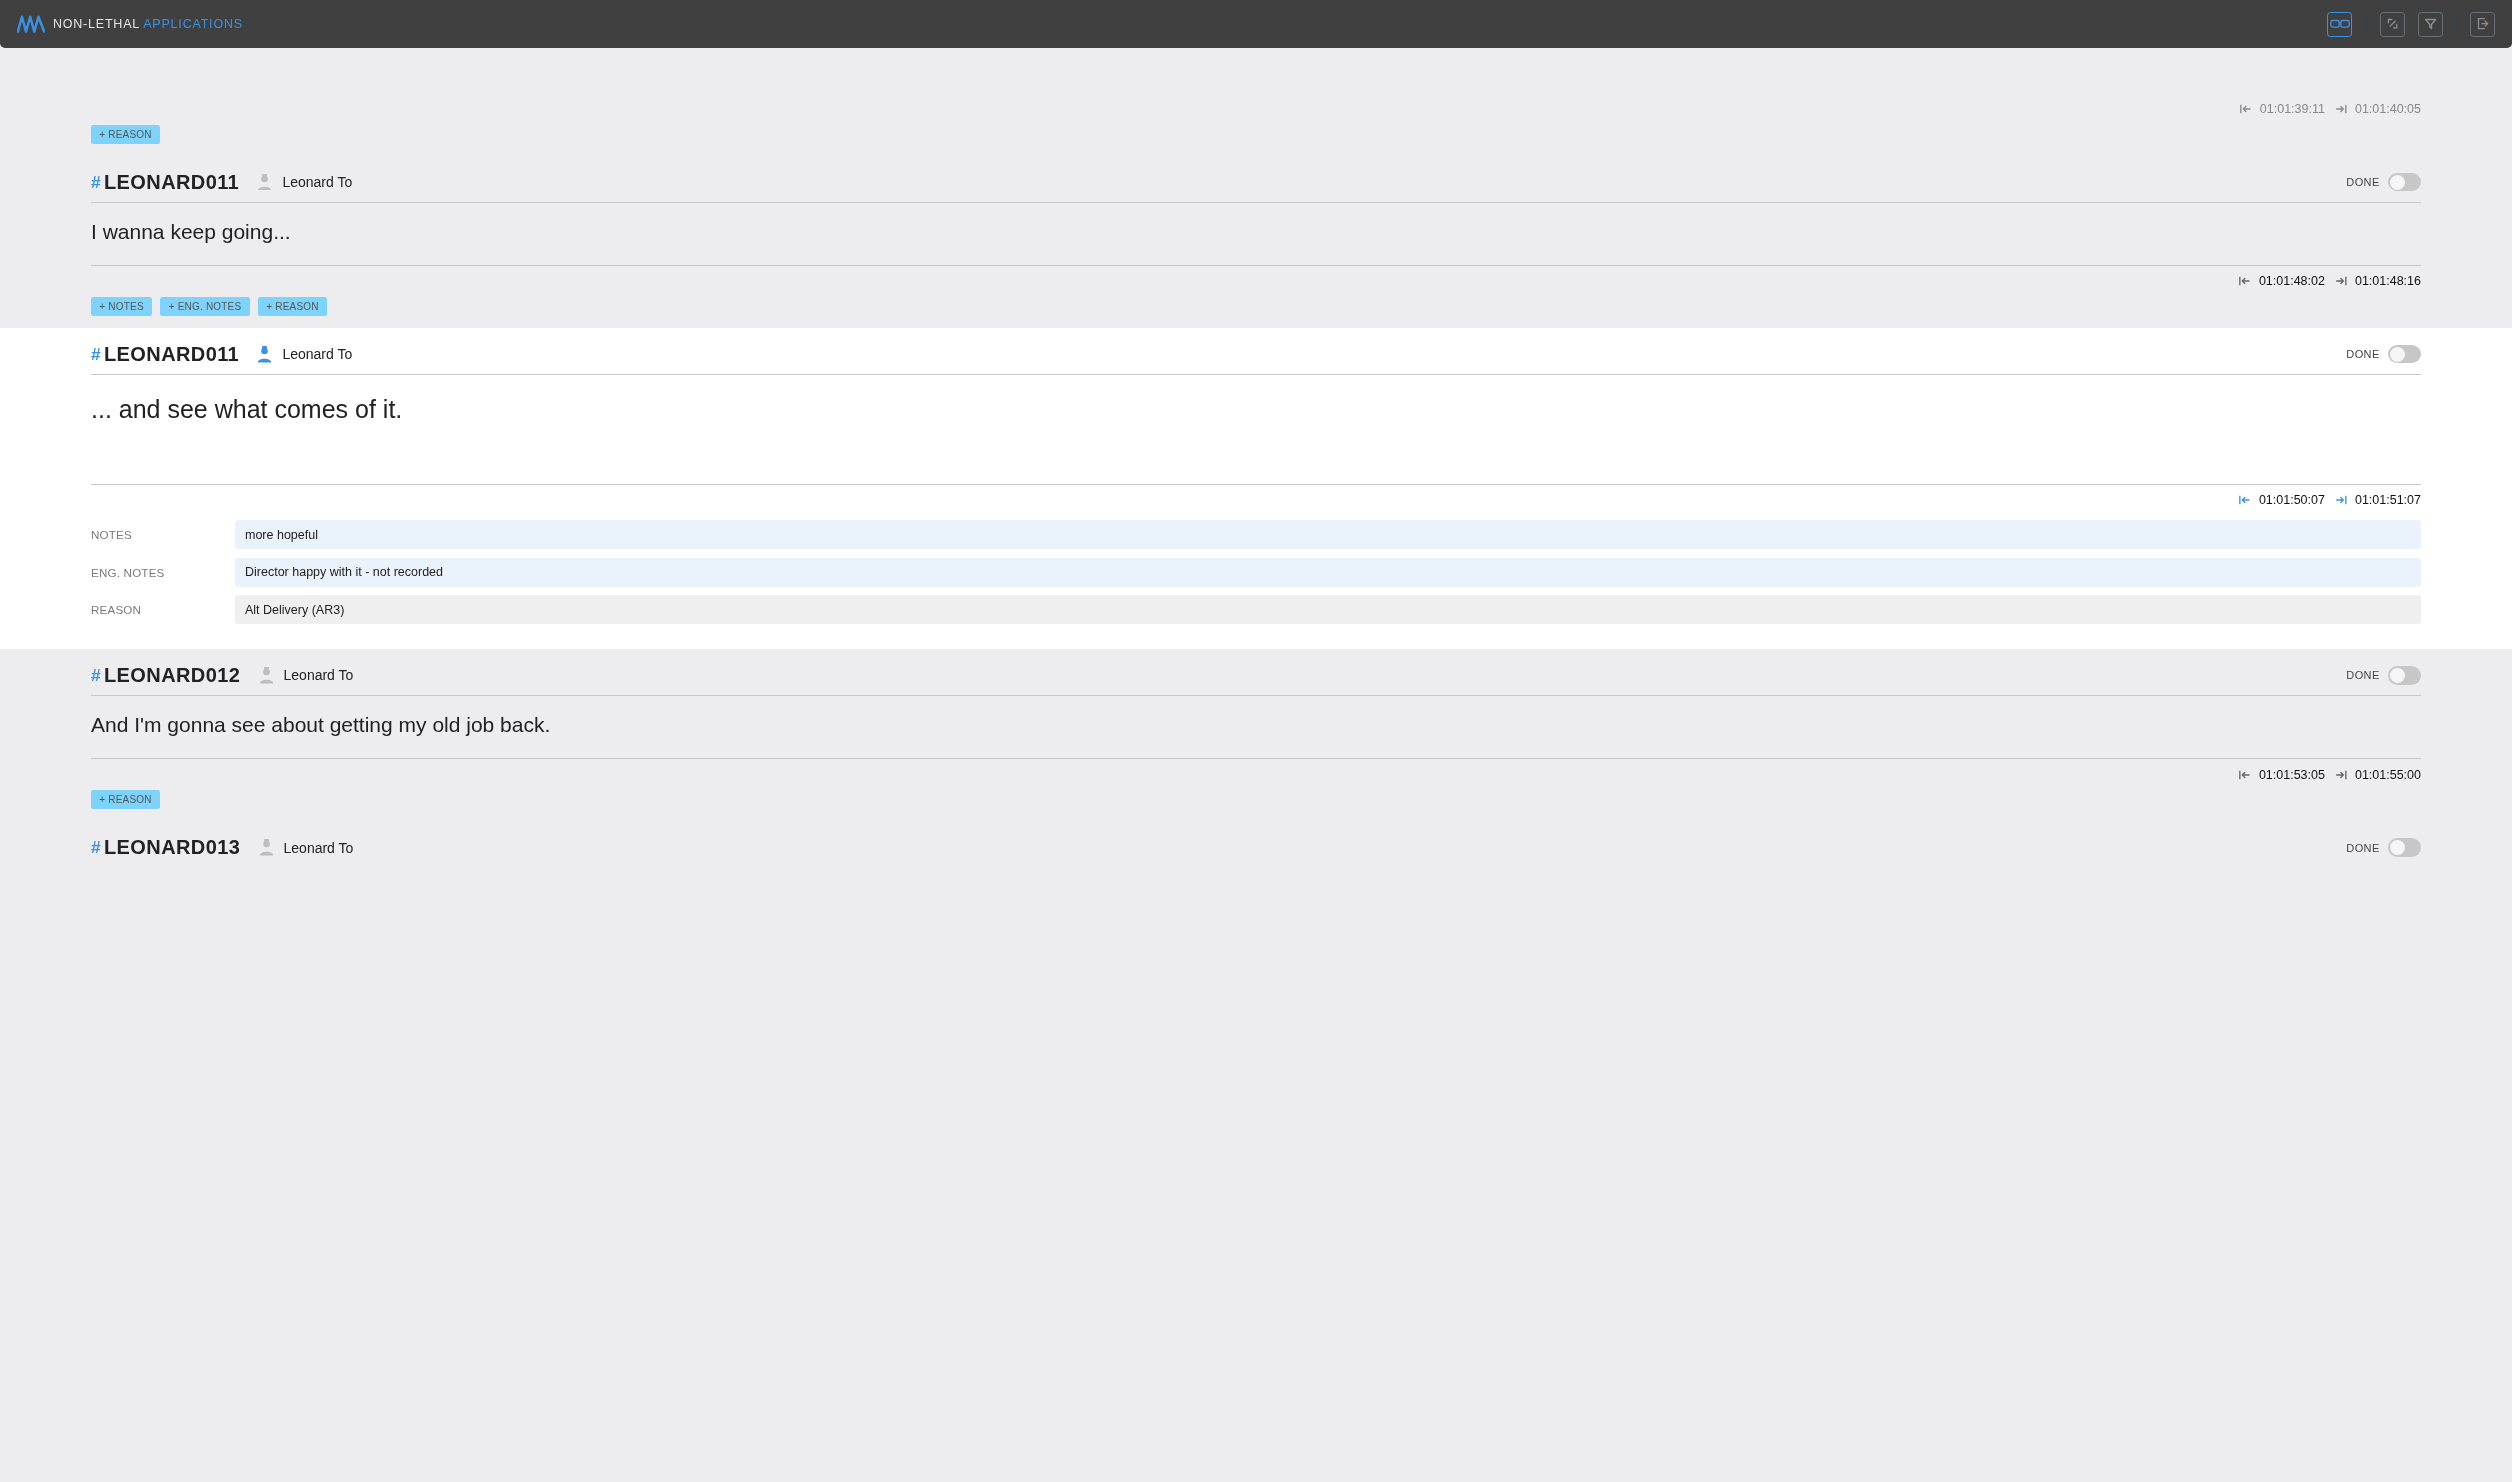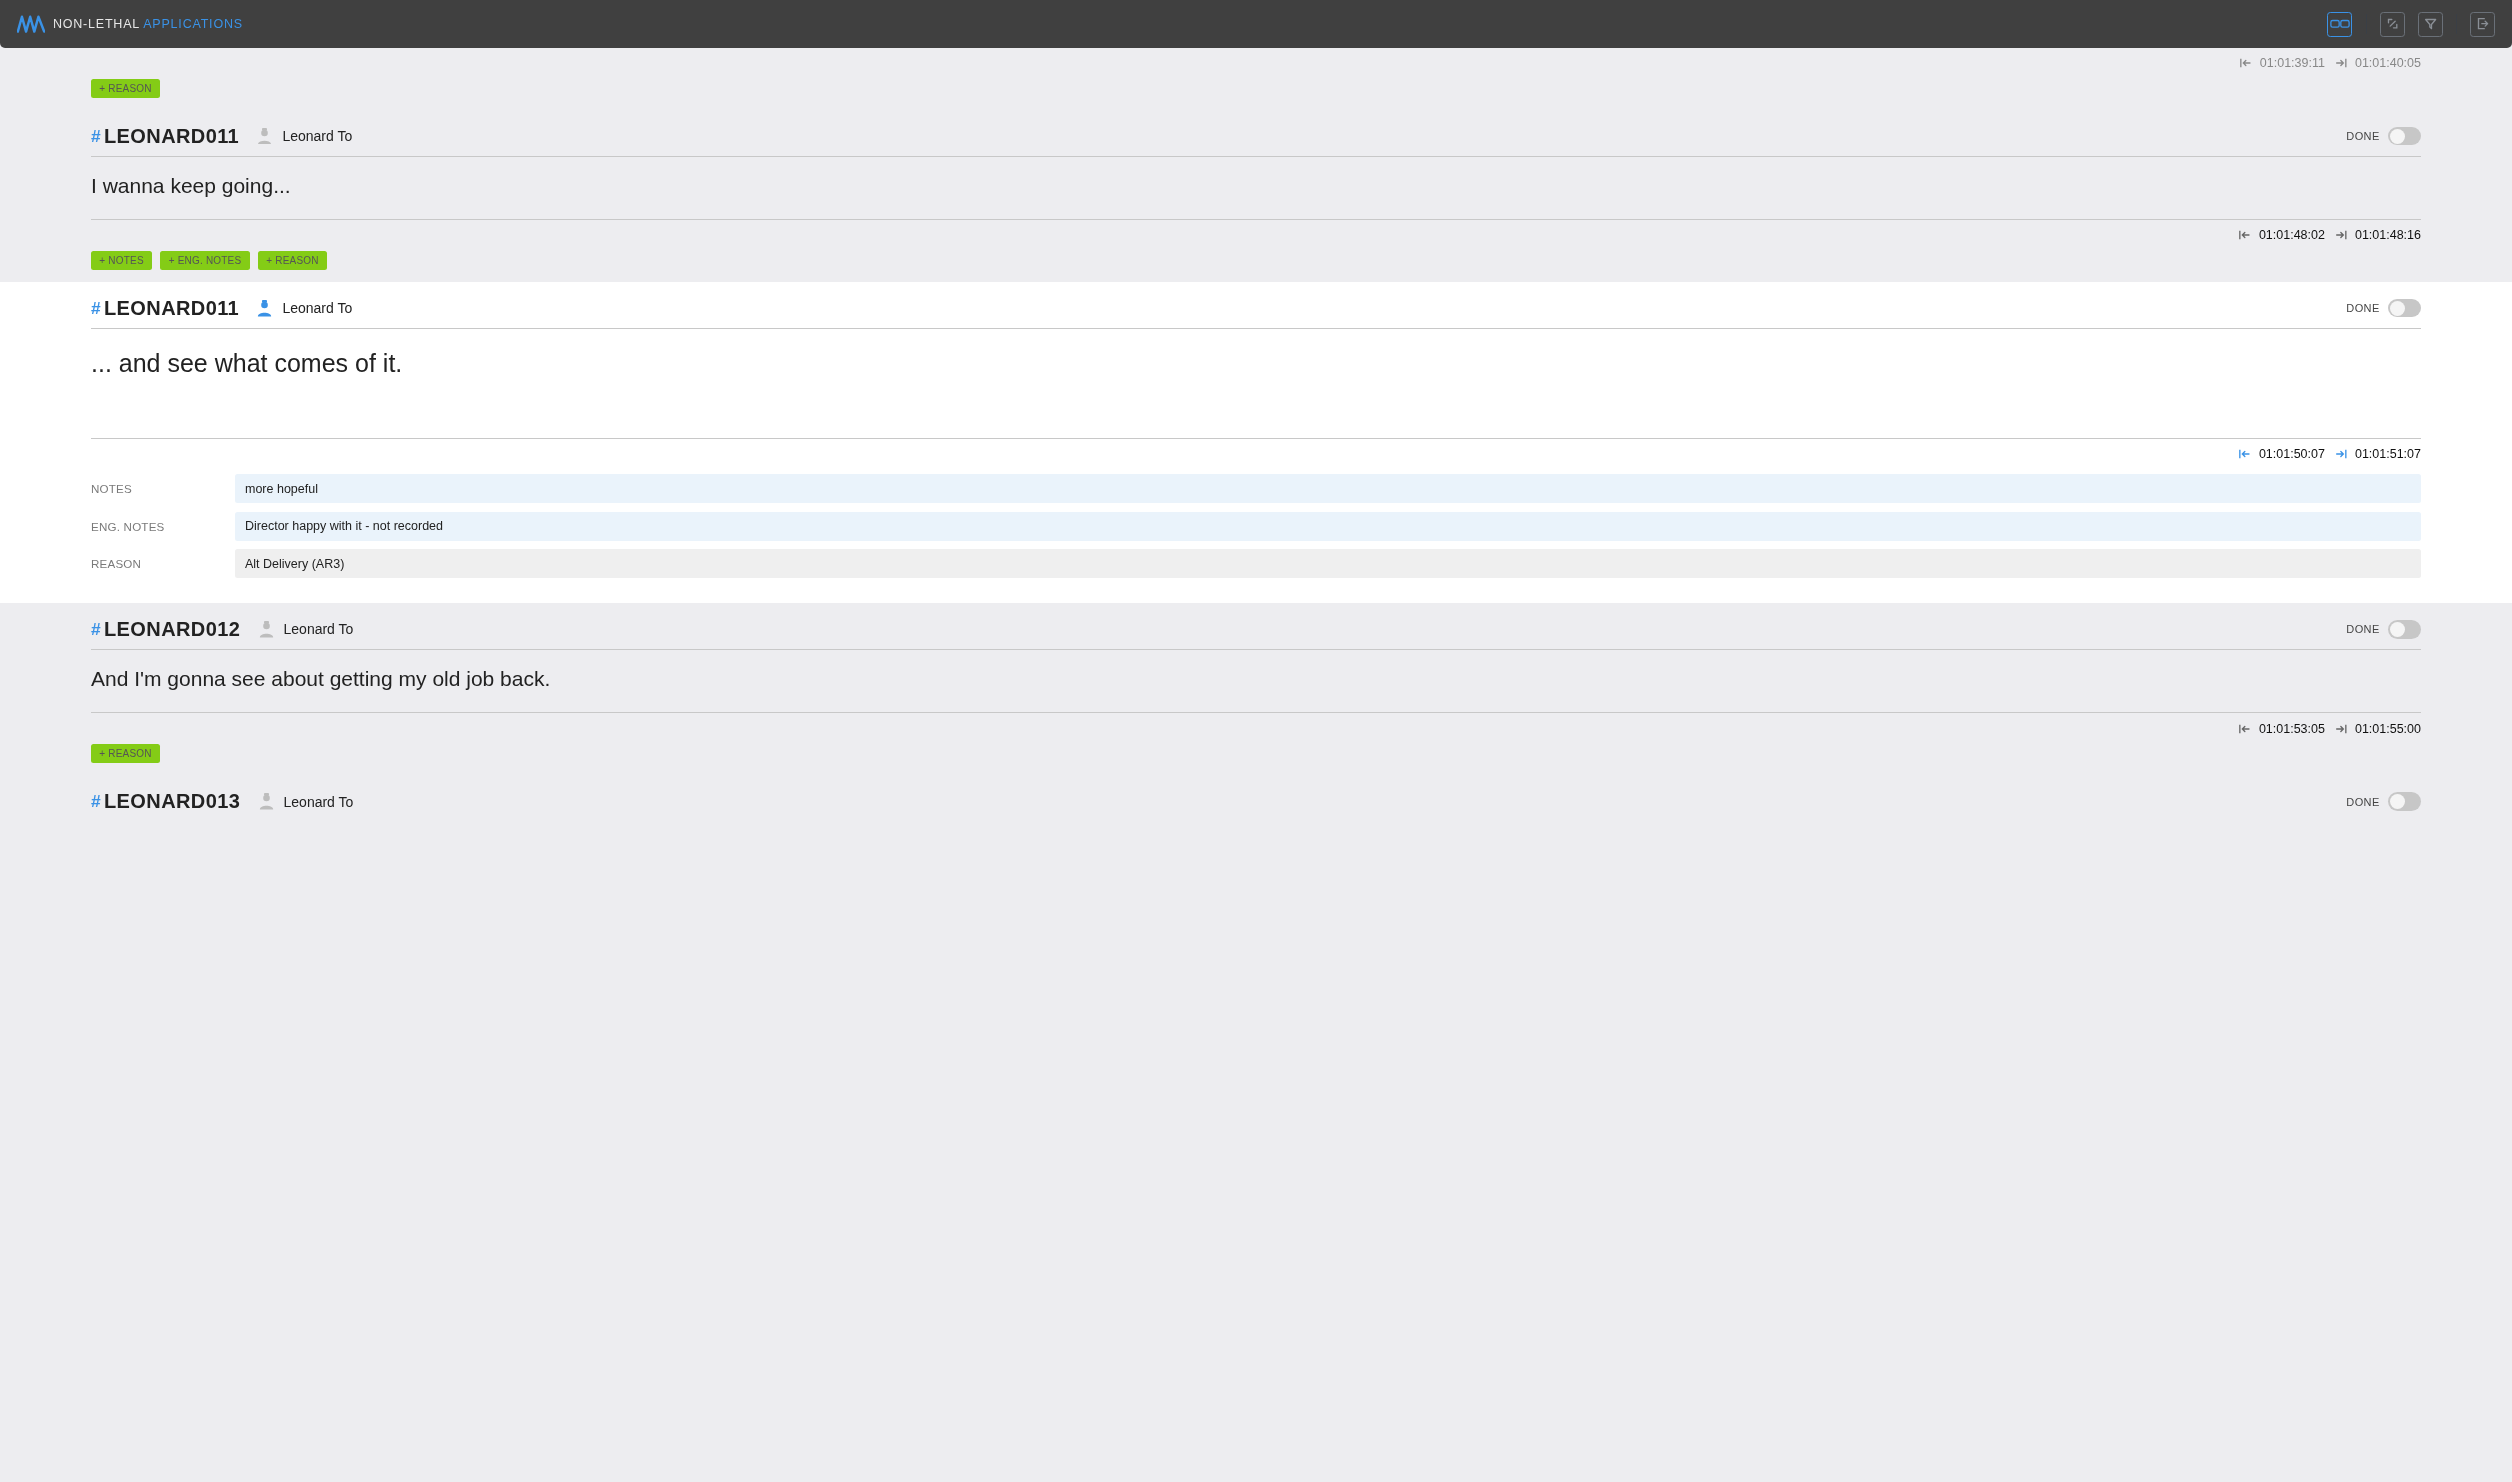--- a/index.html
+++ b/index.html
@@ -58,30 +58,30 @@
   
   .content {
     padding: 0 91px 33px 91px;
   }
 
   .record {
     padding-top: 15px;
     padding-bottom: 0;
   }
   .record.alt { background: #ffffff; }
-  .record.cutoff { padding-top: 0; }
+  .record.cutoff { padding-top: 16px; margin-top: 30px; }
 
   .tagrow {
     display: flex;
     gap: 8.3px;
     margin-bottom: 0;
     padding-bottom: 11.6px;
   }
   .tag-btn {
-    background: #84cc16;
+    background: #7dd3fc;
     color: #555;
     font-size: 10px;
     padding: 4.2px 8.3px;
     border-radius: 2.5px;
     cursor: pointer;
     letter-spacing: 0.2px;
   }
 
   .header-row {
     display: flex;

